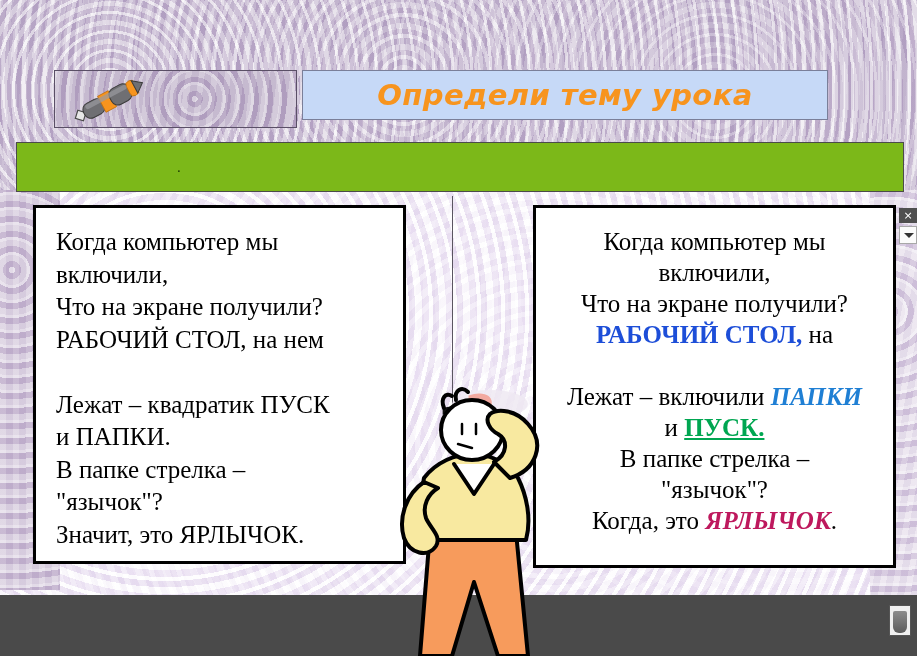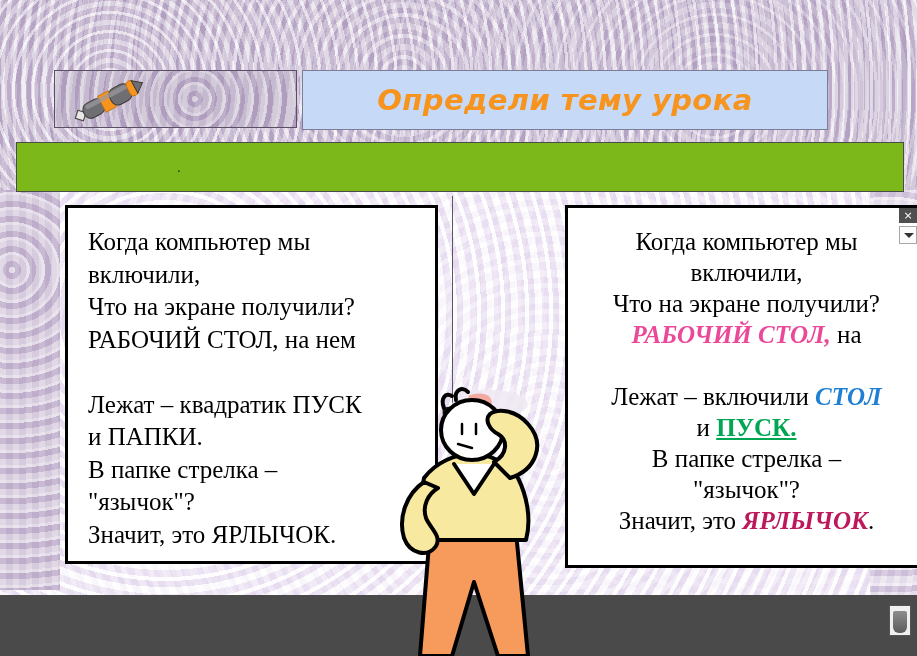--- a/index.html
+++ b/index.html
@@ -52,21 +52,21 @@
     position:absolute;left:54px;top:70px;width:243px;height:58px;
     border:1px solid #5a4f66;box-sizing:border-box;
     background-color:#b09fbc;
     background-image:
       repeating-radial-gradient(circle at 58% 50%, rgba(255,255,255,.5) 0 3px, rgba(180,160,196,.3) 3px 8px, rgba(255,255,255,.3) 8px 14px),
       repeating-linear-gradient(97deg, rgba(255,255,255,.22) 0 6px, rgba(164,144,186,.2) 6px 13px);
     overflow:hidden;
   }
   .pen{position:absolute;left:8px;top:6px;width:90px;height:48px;}
   .hdr-title-box{
-    position:absolute;left:302px;top:70px;width:526px;height:60px;
+    position:absolute;left:302px;top:70px;width:526px;height:50px;
     border:1px solid #7a7f99;box-sizing:border-box;
     background:#c6d9f7;
     display:flex;align-items:center;justify-content:center;
   }
   .hdr-title{
     font-family:"DejaVu Sans", sans-serif;
     font-weight:bold;font-style:italic;font-size:29px;color:#f7941e;
     letter-spacing:.4px;white-space:nowrap;
   }
 
@@ -81,31 +81,31 @@
   }
 
   
   .divider{
     position:absolute;left:452px;top:196px;width:1px;height:250px;background:#5a5560;
   }
 
   
   .poem-box{
     position:absolute;background:#ffffff;border:3px solid #000;box-sizing:border-box;
-    font-family:"Liberation Serif", serif;color:#000;margin-left:32px;
+    font-family:"Liberation Serif", serif;color:#000;
   }
   .box-left{left:33px;top:205px;width:373px;height:359px;}
   .box-left .poem{
     padding:18px 8px 0 20px;font-size:25px;line-height:1.30;text-align:left;
   }
   .box-right{left:533px;top:205px;width:363px;height:363px;}
   .box-right .poem{
     padding:18px 12px 0 12px;font-size:25px;line-height:1.24;text-align:center;
   }
-  .hl-red{color:#ec4899;font-weight:bold;font-style:italic;}
+  .hl-red{color:#1d4ed8;font-weight:bold;}
   .hl-blue{color:#1f7fd4;font-weight:bold;font-style:italic;}
   .hl-green{color:#00a651;font-weight:bold;text-decoration:underline;}
   .hl-cyan{color:#be185d;font-weight:bold;font-style:italic;}
 
   
   .close-btn{
     position:absolute;left:899px;top:208px;width:18px;height:15px;background:#4f4f4f;
     color:#fff;font-family:"DejaVu Sans", sans-serif;font-size:11px;line-height:15px;
     text-align:center;
   }
@@ -181,25 +181,25 @@
     </div>
   </div>
 
   <div class="poem-box box-right">
     <div class="poem">
       <span>Когда компьютер мы</span><br>
       <span>включили,</span><br>
       <span>Что на экране получили?</span><br>
       <span class="hl-red">РАБОЧИЙ СТОЛ,</span><span> на</span><br>
       <br>
-      <span>Лежат – включили </span><span class="hl-blue">СТОЛ</span><br>
+      <span>Лежат – включили </span><span class="hl-blue">ПАПКИ</span><br>
       <span>и </span><span class="hl-green">ПУСК.</span><br>
       <span>В папке стрелка –</span><br>
       <span>"язычок"?</span><br>
-      <span>Значит, это </span><span class="hl-cyan">ЯРЛЫЧОК</span><span>.</span>
+      <span>Когда, это </span><span class="hl-cyan">ЯРЛЫЧОК</span><span>.</span>
     </div>
   </div>
 
   <svg class="qmarks" viewBox="0 0 105 80">
     <ellipse cx="58" cy="18" rx="38" ry="14" fill="#efe9f2" opacity=".85"></ellipse>
     <ellipse cx="52" cy="48" rx="26" ry="10" fill="#efe9f2" opacity=".85"></ellipse>
     <text x="48" y="46" font-family="DejaVu Sans, sans-serif" font-size="52" font-weight="bold" fill="#f2a9a0" text-anchor="middle">?</text>
     <text x="20" y="52" font-family="DejaVu Sans, sans-serif" font-size="42" font-weight="bold" fill="#111111" text-anchor="middle">?</text>
   </svg>
 

